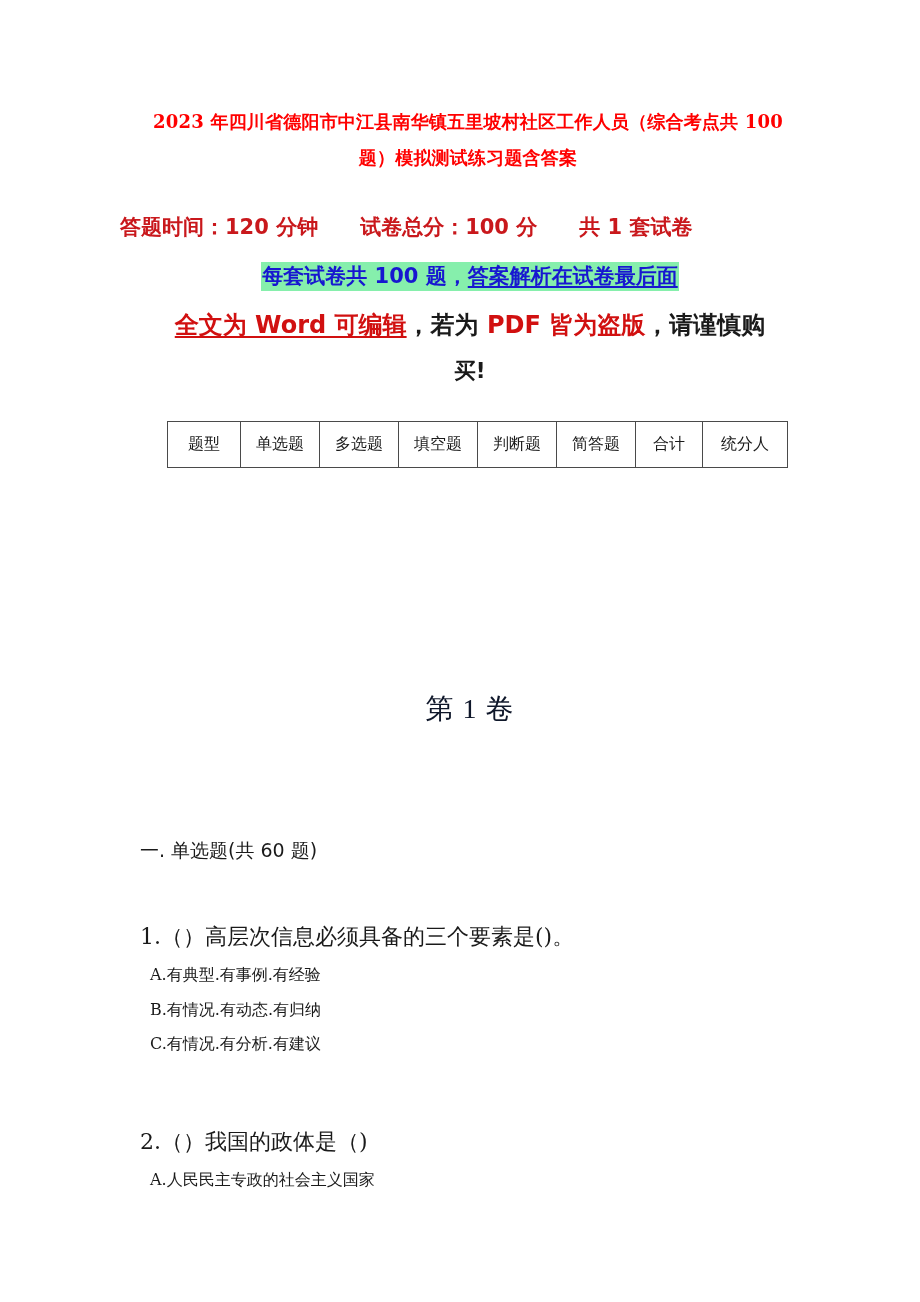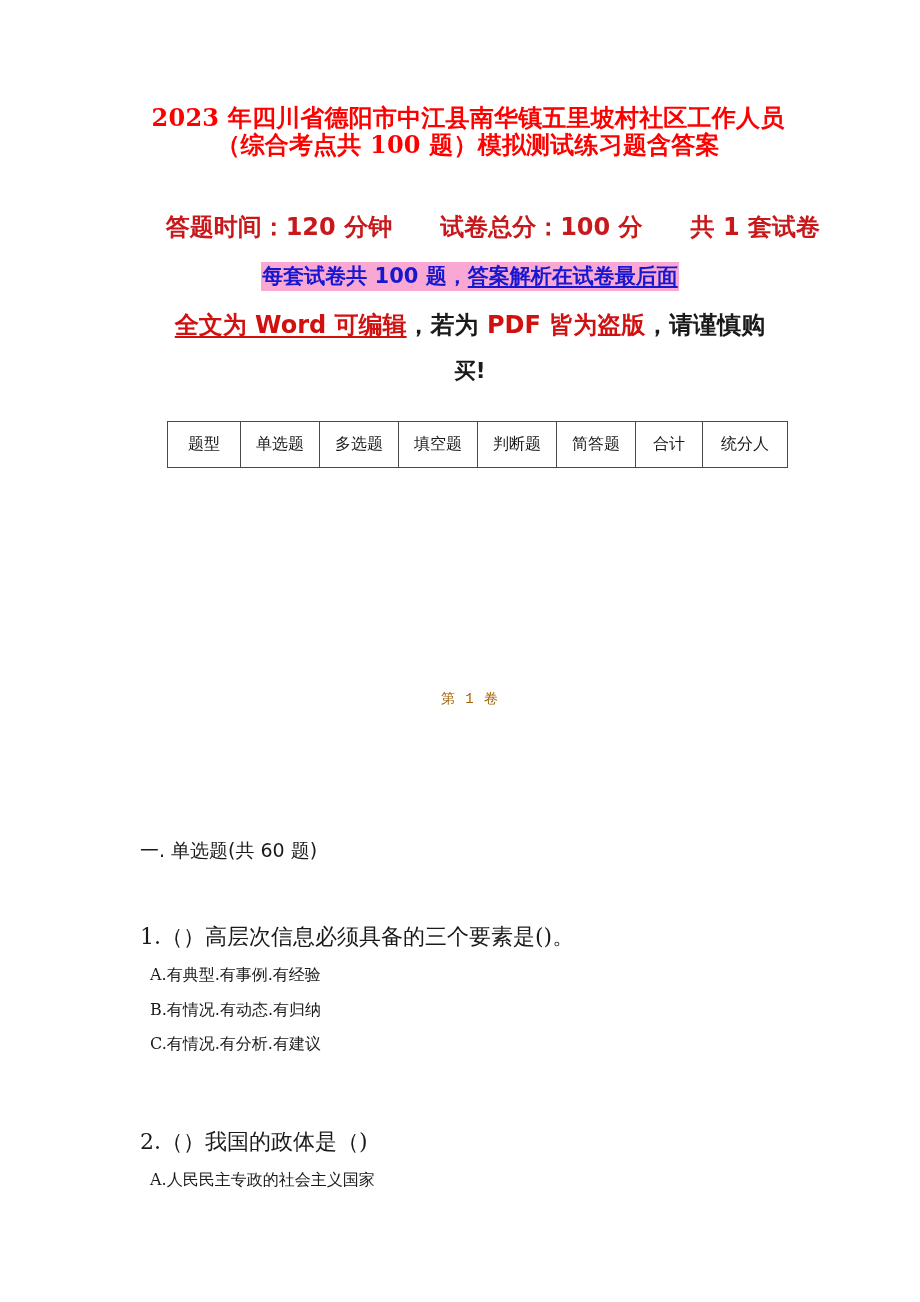--- a/index.html
+++ b/index.html
@@ -23,56 +23,56 @@
 
   
   .doc-title {
     position: absolute;
     left: 148px;
     top: 104px;
     width: 640px;
     text-align: center;
     font-family: "DejaVu Serif", serif;
     font-weight: bold;
-    font-size: 24px;
-    line-height: 27px;
+    font-size: 18px;
+    line-height: 36px;
     color: #ff0000;
     letter-spacing: 0.2px;
   }
 
   
   .info-line {
     position: absolute;
     left: 120px;
     top: 210px;
     width: 700px;
-    text-align: right;
-    font-family: "DejaVu Sans", sans-serif;
-    font-weight: bold;
-    font-size: 24px;
+    text-align: left;
+    font-family: "DejaVu Sans", sans-serif;
+    font-weight: bold;
+    font-size: 21px;
     line-height: 34px;
     color: #c9181c;
     white-space: pre;
   }
 
   
   .hl-line {
     position: absolute;
     left: 120px;
     top: 260px;
     width: 700px;
     text-align: center;
     font-family: "DejaVu Sans", sans-serif;
     font-weight: bold;
     font-size: 21px;
     line-height: 33px;
     color: #1717d0;
   }
   .hl-line .hl {
-    background: #f9a8d4;
+    background: #86efac;
     padding: 2px 1px 3px 1px;
   }
   .hl-line .ul {
     text-decoration: underline;
     text-underline-offset: 3px;
   }
 
   
   .warn-line {
     position: absolute;
@@ -135,24 +135,24 @@
   .score-table .c6 { width: 62px; }
   .score-table .c7 { width: 80px; }
 
   
   .volume {
     position: absolute;
     left: 110px;
     top: 690px;
     width: 720px;
     text-align: center;
-    font-family: Liberation Mono, monospace;
-    font-size: 14px;
+    font-family: Liberation Serif, serif;
+    font-size: 28px;
     letter-spacing: 1px;
-    color: #a16207;
+    color: #0f172a;
   }
 
   
   .section-head {
     position: absolute;
     left: 140px;
     top: 838px;
     font-family: "DejaVu Sans", sans-serif;
     font-size: 19px;
     font-weight: normal;

